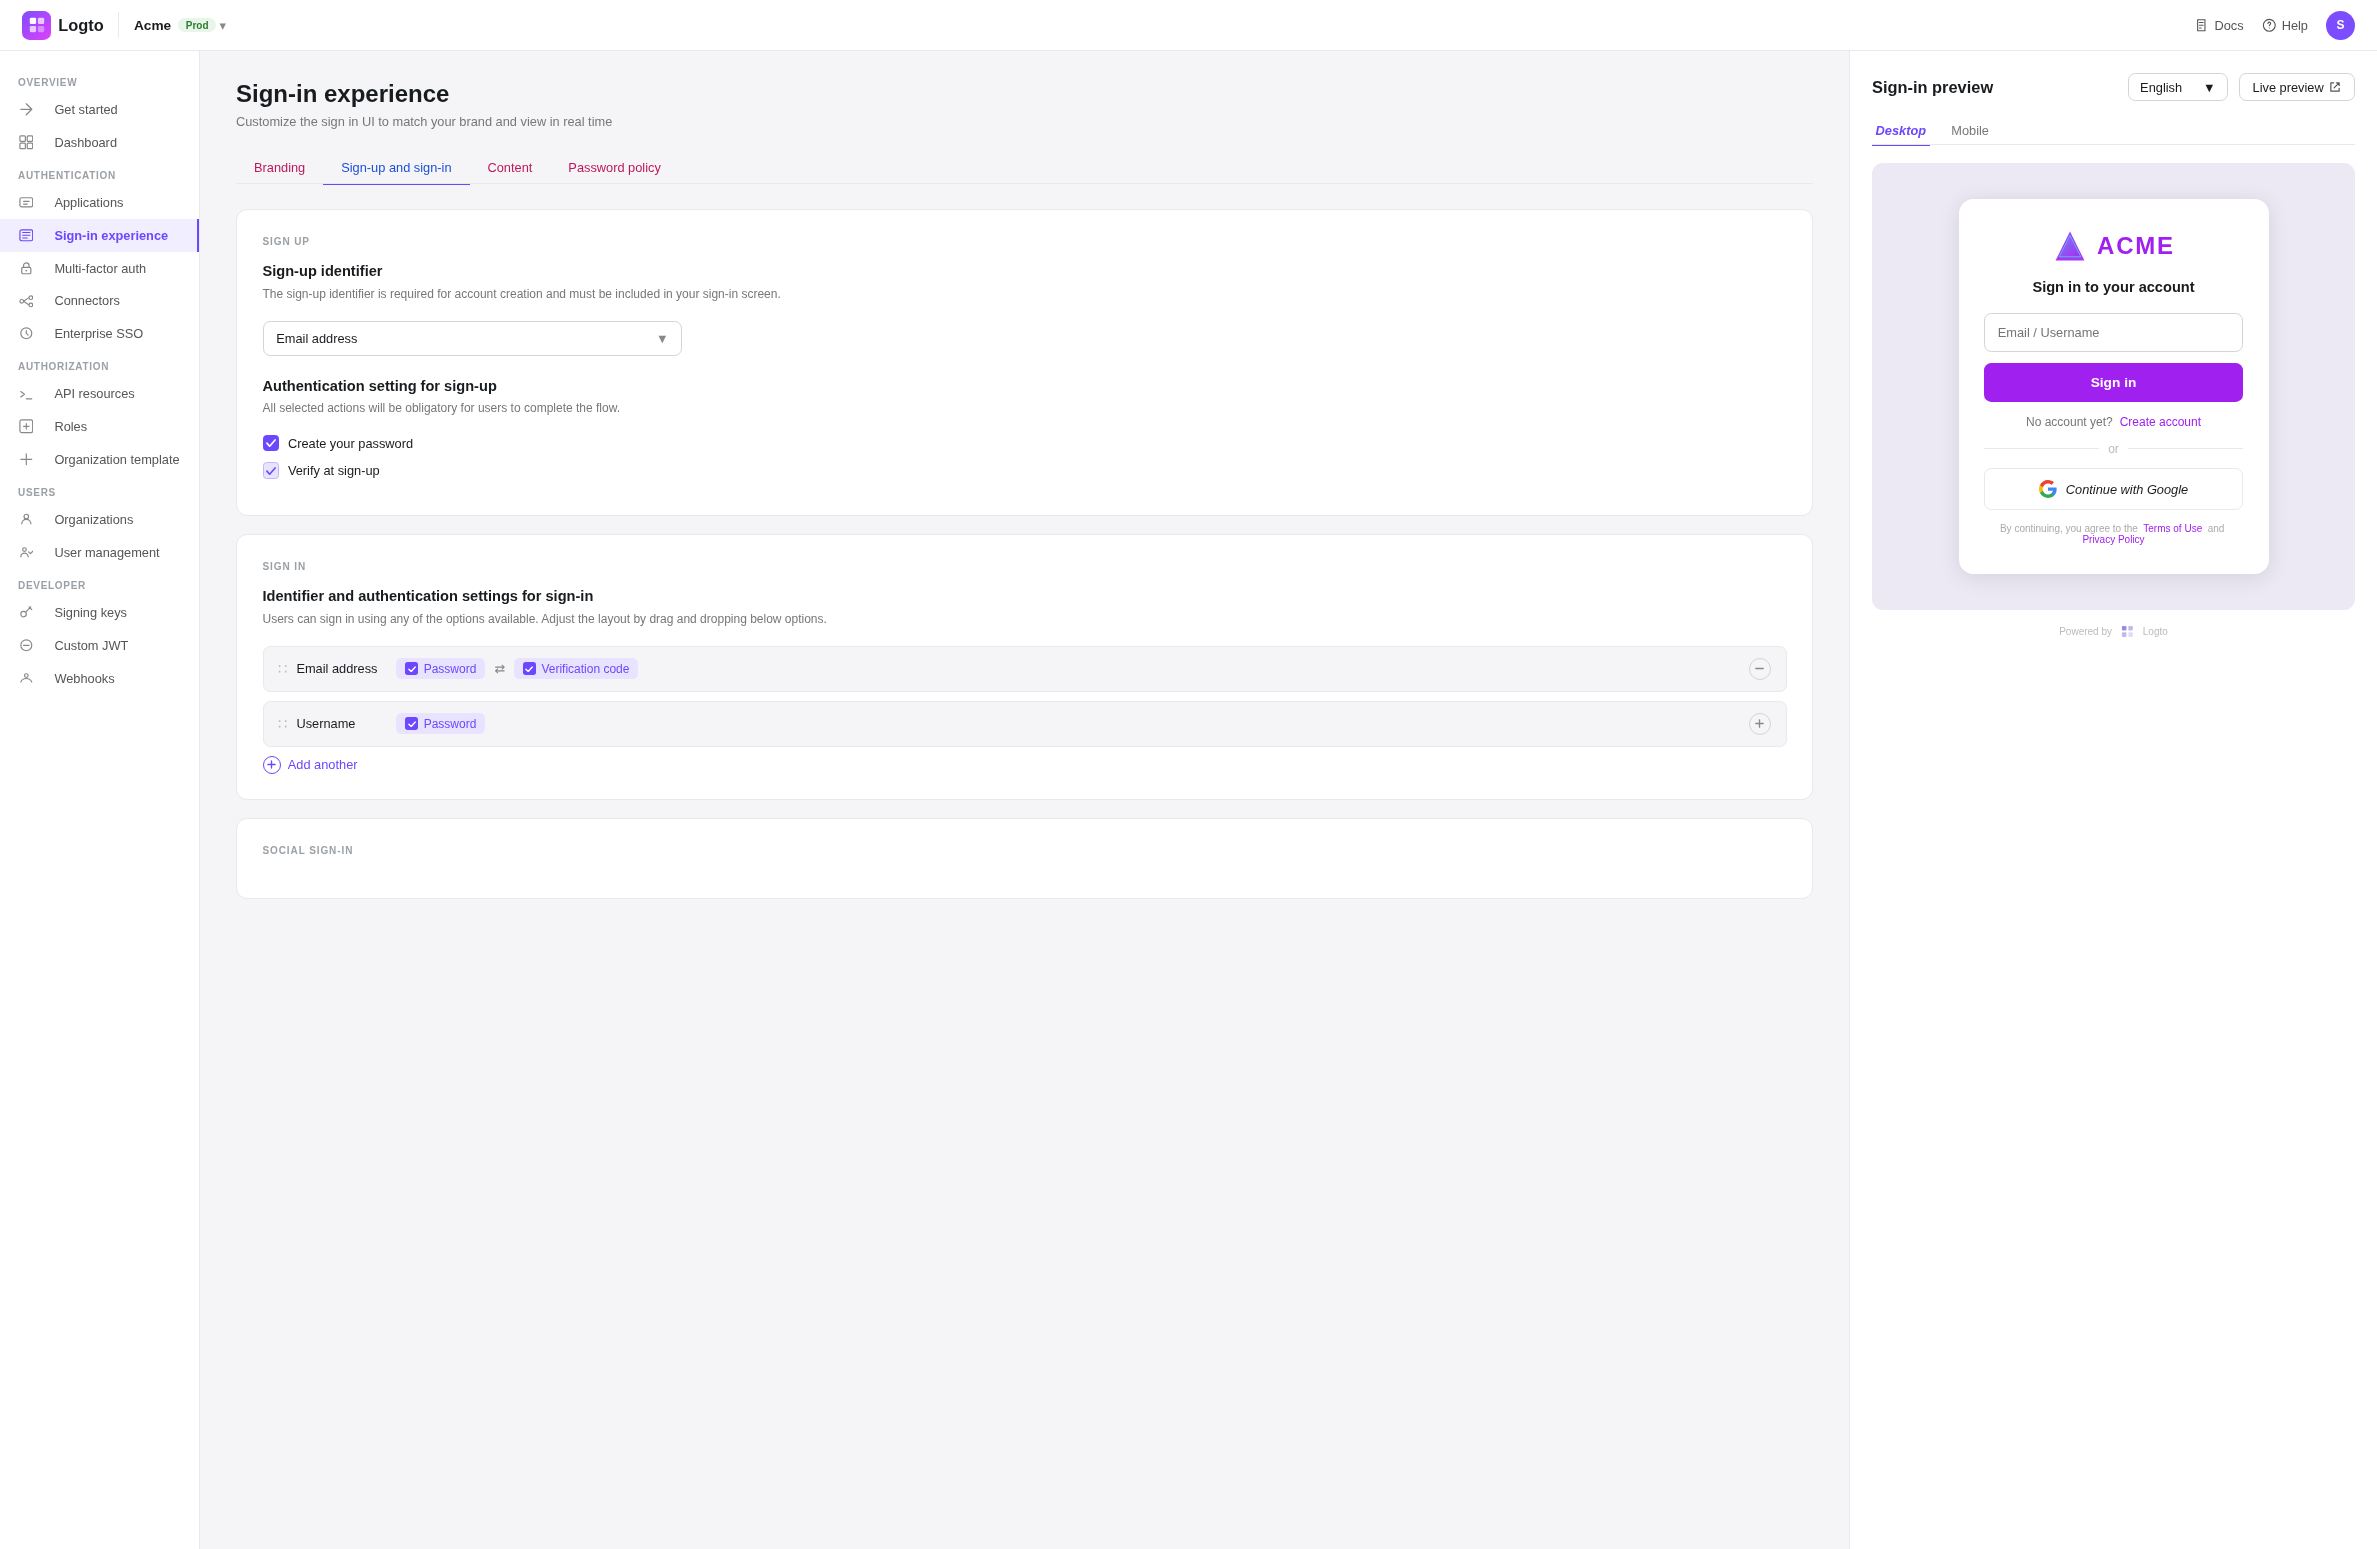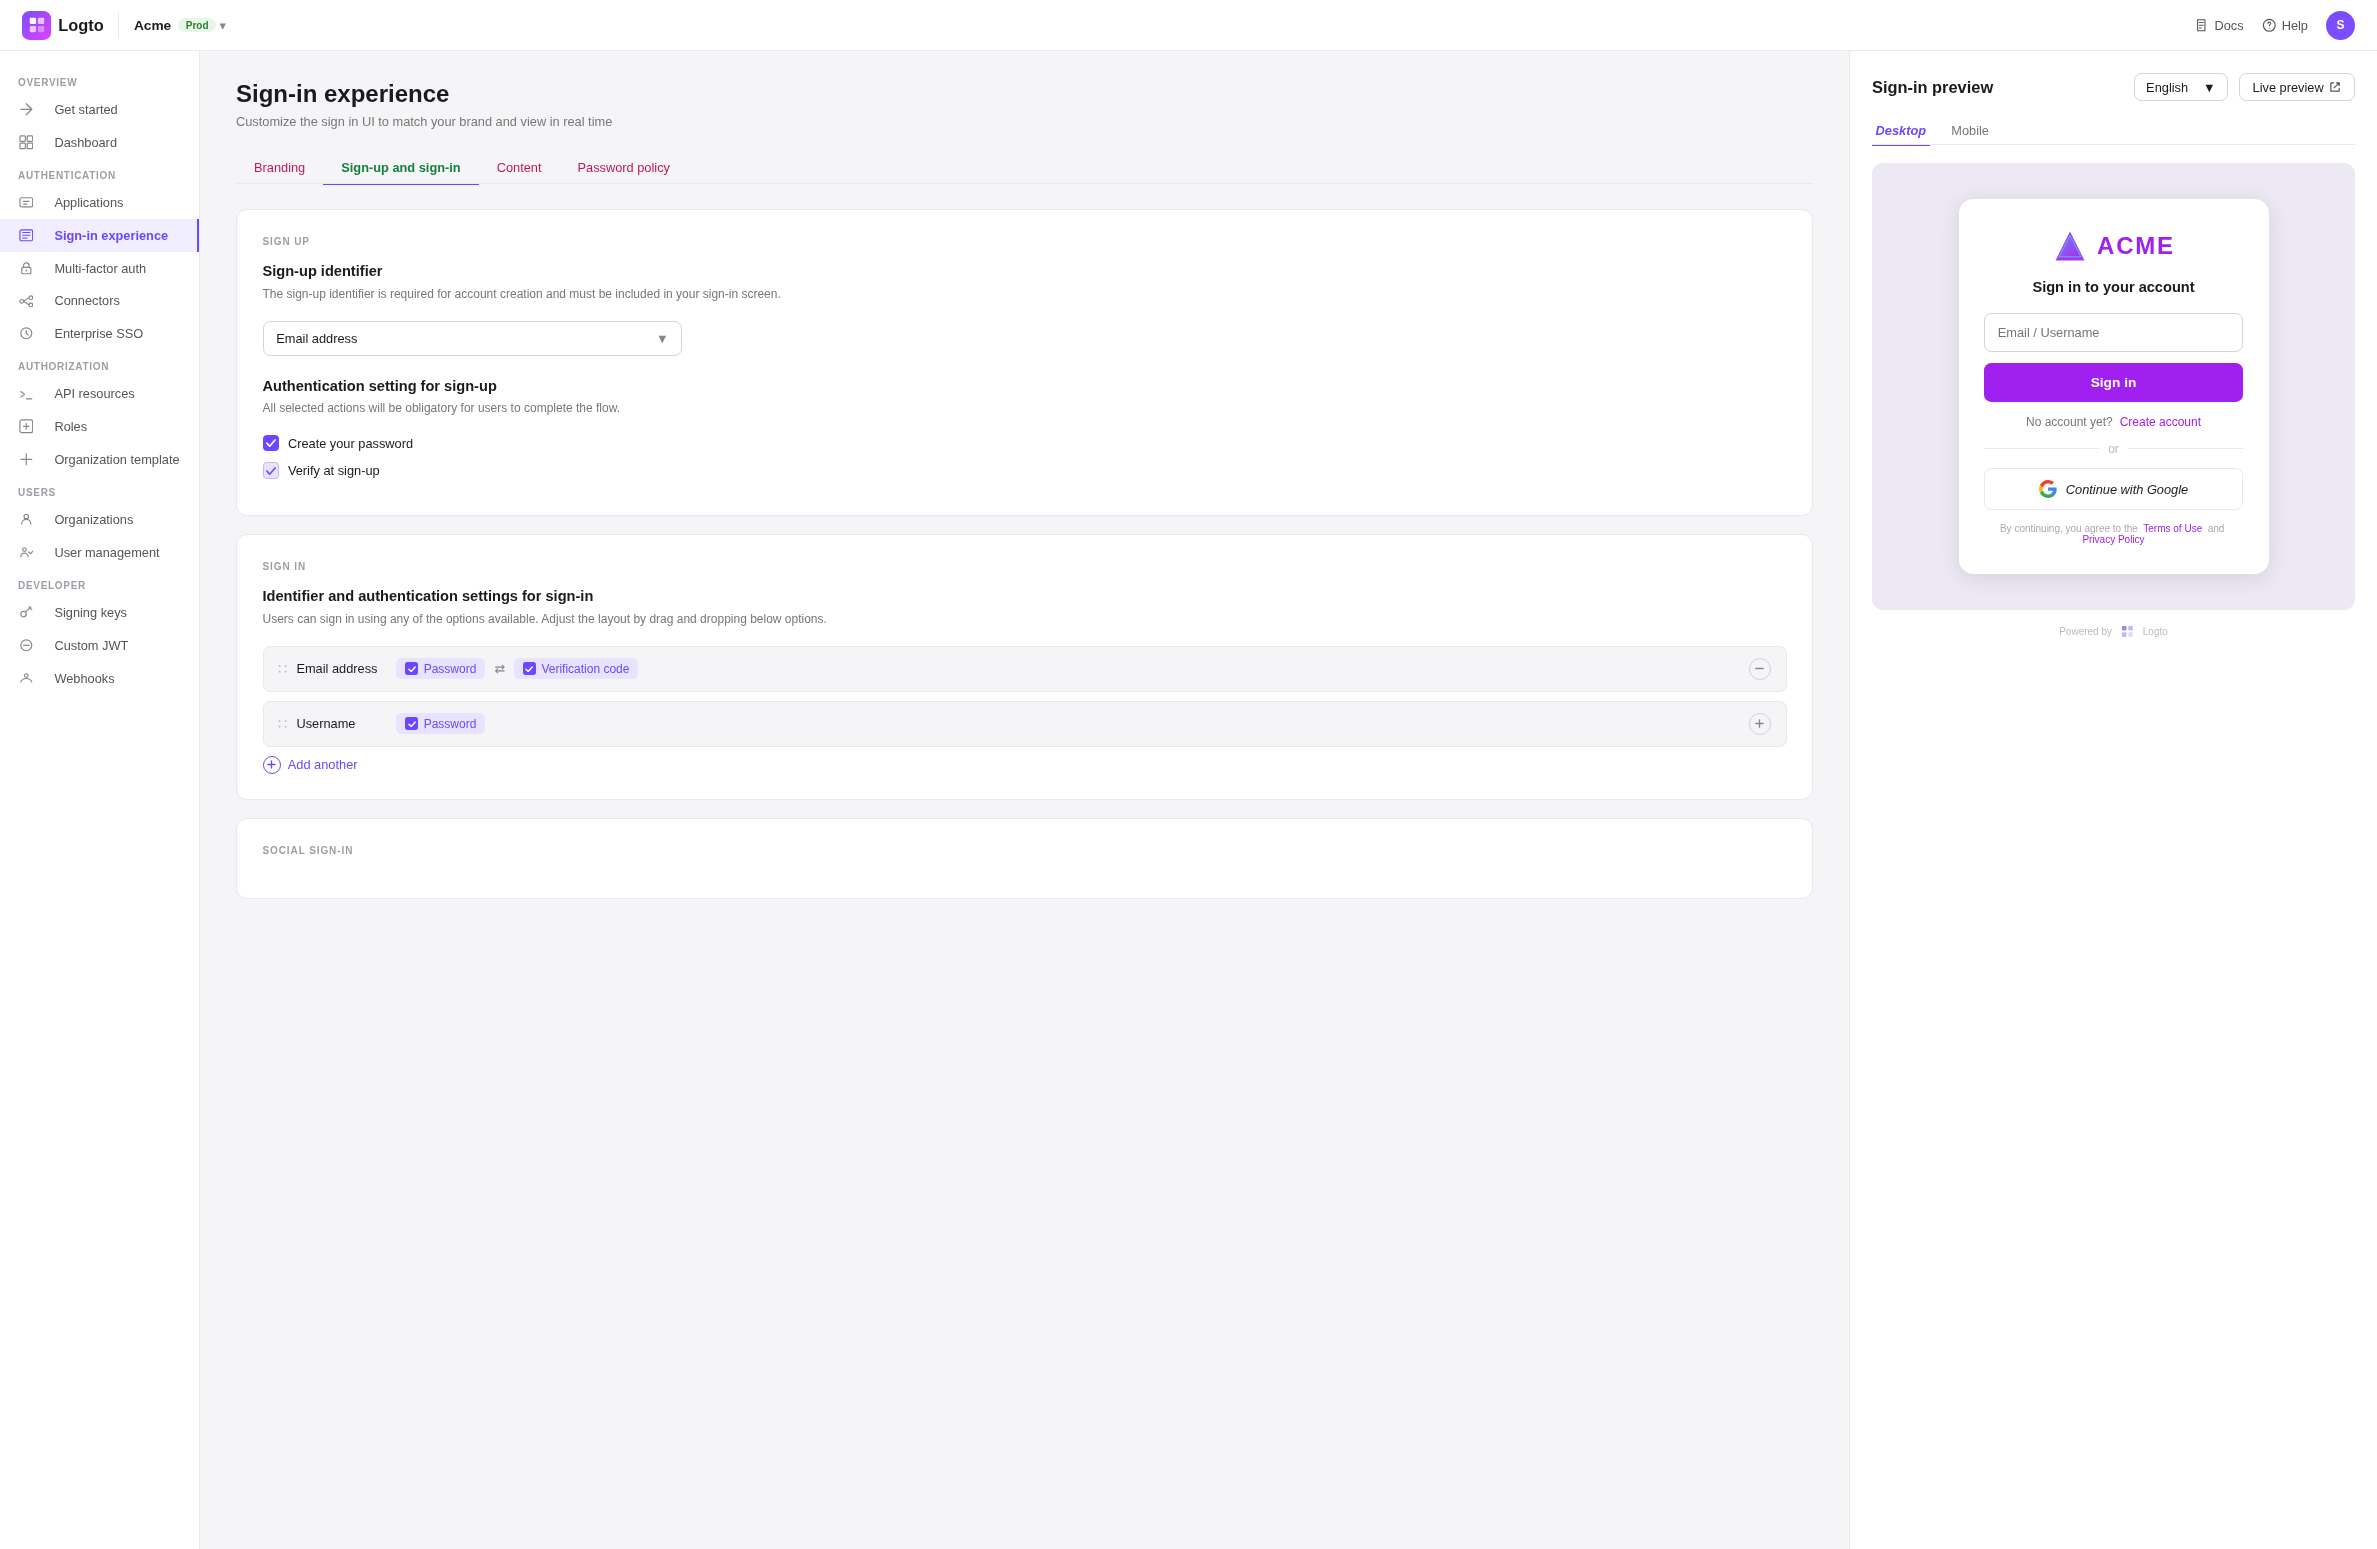--- a/index.html
+++ b/index.html
@@ -30,21 +30,21 @@
     .sidebar-item.active { background: #f0eeff; color: #6c47ff; font-weight: 600; border-right: 2.7px solid #6c47ff; }
     .sidebar-item .s-icon { width: 16.4px; height: 16.4px; display: flex; align-items: center; justify-content: center; flex-shrink: 0; }
 
     
     .page-title { font-size: 24px; font-weight: 700; color: #191c1f; margin-bottom: 5.5px; }
     .page-subtitle { font-size: 12.8px; color: #777; margin-bottom: 22px; }
 
     
     .tabs { display: flex; border-bottom: 1.8px solid #e8e8ed; margin-bottom: 25.5px; }
     .tab { padding: 9px 18px; cursor: pointer; font-size: 12.8px; color: #be185d; border-bottom: 1.8px solid transparent; margin-bottom: -1.8px; transition: color 0.15s; }
-    .tab.active { color: #15803d; font-weight: 700; border-bottom-color: #6c47ff; }
+    .tab.active { color: #1d4ed8; font-weight: 400; border-bottom-color: #6c47ff; }
 
     
     .card { background: #fff; border-radius: 11px; border: 0.9px solid #e8e8ed; padding: 25.5px; margin-bottom: 18px; }
     .section-label { font-size: 10px; font-weight: 700; color: #9aa0a6; text-transform: uppercase; letter-spacing: 0.9px; margin-bottom: 16.4px; }
     .card-title { font-size: 14.6px; font-weight: 700; color: #191c1f; margin-bottom: 5.5px; }
     .card-desc { font-size: 12px; color: #777; margin-bottom: 18px; line-height: 1.5; }
 
     
     .select-wrapper { position: relative; }
     .select-field { width: 100%; padding: 9px 36px 9px 12.8px; border: 0.9px solid #d4d4d8; border-radius: 7.3px; font-size: 12.8px; color: #191c1f; background: #fff; appearance: none; cursor: pointer; outline: none; }
@@ -66,21 +66,21 @@
     .method-swap { color: #888; font-size: 12.8px; }
     .row-remove { margin-left: auto; width: 22px; height: 22px; border-radius: 50%; border: 1.4px solid #d4d4d8; display: flex; align-items: center; justify-content: center; cursor: pointer; color: #888; flex-shrink: 0; }
 
     .add-another { display: flex; align-items: center; gap: 7.3px; color: #6c47ff; cursor: pointer; font-size: 12.8px; font-weight: 500; margin-top: 7.3px; }
     .add-circle { width: 18px; height: 18px; border-radius: 50%; border: 1.8px solid #6c47ff; display: flex; align-items: center; justify-content: center; font-size: 12.8px; }
 
     
     .preview-header { display: flex; align-items: center; justify-content: space-between; margin-bottom: 14.6px; }
     .preview-title { font-size: 16.4px; font-weight: 700; color: #191c1f; }
     .preview-controls { display: flex; align-items: center; gap: 11px; }
-    .lang-select { display: flex; align-items: center; gap: 15px; border: 0.9px solid #d4d4d8; border-radius: 7.3px; padding: 5.5px 11px; font-size: 12.8px; cursor: pointer; background: #fff; margin-left: 38px; }
+    .lang-select { display: flex; align-items: center; gap: 21px; border: 0.9px solid #d4d4d8; border-radius: 7.3px; padding: 5.5px 11px; font-size: 12.8px; cursor: pointer; background: #fff; margin-left: 38px; }
     .live-preview-btn { display: flex; align-items: center; gap: 5.5px; border: 0.9px solid #d4d4d8; border-radius: 7.3px; padding: 5.5px 12.8px; font-size: 12.8px; cursor: pointer; background: #fff; color: #191c1f; }
 
     
     .device-tabs { display: flex; gap: 18px; border-bottom: 1.8px solid #e8e8ed; margin-bottom: 0; }
     .device-tab { padding: 7.3px 3.6px; font-size: 12.8px; cursor: pointer; color: #777; border-bottom: 1.8px solid transparent; margin-bottom: -1.8px; }
     .device-tab.active { color: #6c47ff; font-weight: 600; border-bottom-color: #6c47ff; font-style: italic; }
 
     
     .preview-bg { background: #ece9f5; border-radius: 11px; margin-top: 18px; padding: 36px 18px; display: flex; align-items: center; justify-content: center; min-height: 364px; }
 

